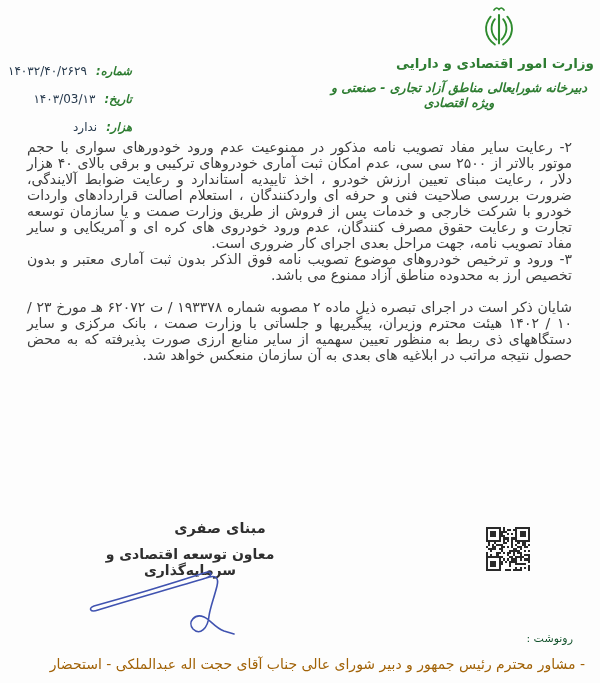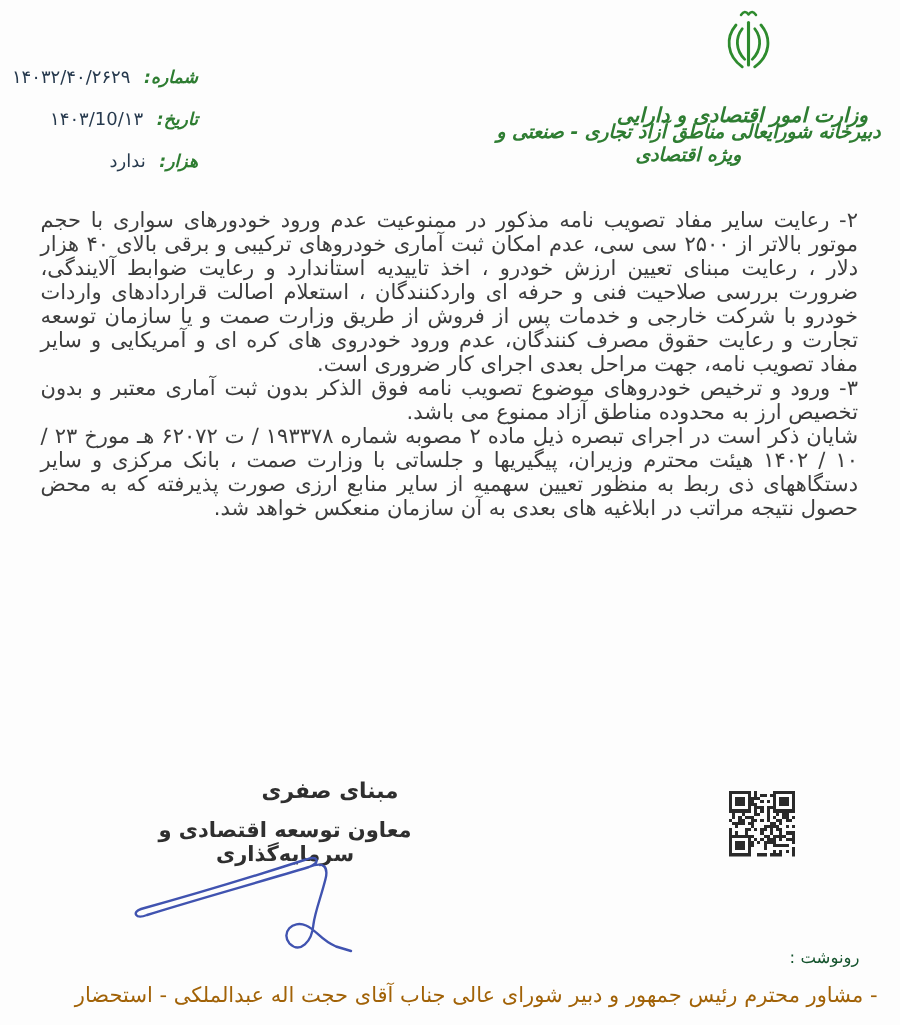--- a/index.html
+++ b/index.html
@@ -10,39 +10,39 @@
     width: 600px; height: 683px;
     background: #fdfdfd;
     overflow: hidden;
     direction: rtl;
   }
   
   .emblem { position: absolute; top: 5px; left: 477px; width: 44px; height: 50px; }
   .ministry {
     position: absolute; top: 55px; left: 390px; width: 210px;
     text-align: center; color: var(--green, #2e7d32);
-    font-size: 13.5px; font-weight: bold; font-style: italic; margin-top: 14px;
+    font-size: 13.5px; font-weight: bold; 
   }
   .secretariat {
     position: absolute; top: 80px; left: 325px; width: 268px;
     text-align: center; color: var(--green, #2e7d32);
     font-size: 12.5px; font-weight: bold; font-style: italic; line-height: 15px;
   }
   
-  .meta { position: absolute; top: 40px; left: 10px; width: 122px; direction: rtl; }
+  .meta { position: absolute; top: 60px; left: 10px; width: 122px; direction: rtl; }
   .meta-row { text-align: right; margin-bottom: 9px; white-space: nowrap; }
   .mlabel { color: var(--green, #2e7d32); font-style: italic; font-size: 11.5px; font-weight: 600; }
   .mvalue { color: #26394d; font-size: 12px; padding-right: 4px; }
   
   .body-text { position: absolute; top: 139px; left: 27px; right: 28px; direction: rtl; }
   .body-text p {
     color: #3d3d3d; font-size: 14px; line-height: 16px;
     text-align: justify; text-justify: inter-word;
   }
-  .body-text p.closing { }
+  .body-text p.closing { margin-top: 16px; }
   
   .sig-name {
     position: absolute; top: 520px; left: 130px; width: 180px;
     text-align: center; font-weight: bold; font-size: 14.5px; color: #2f2f2f;
   }
   .sig-title {
     position: absolute; top: 546px; left: 70px; width: 240px;
     text-align: center; font-weight: bold; font-size: 14px; color: #2f2f2f;
   }
   .sig-scrawl { position: absolute; top: 556px; left: 78px; width: 168px; height: 86px; }
@@ -74,21 +74,21 @@
   <div class="ministry">وزارت امور اقتصادی و دارایی</div>
   <div class="secretariat">دبیرخانه شورایعالی مناطق آزاد تجاری - صنعتی و ویژه اقتصادی</div>
 
   <div class="meta">
     <div class="meta-row">
       <span class="mlabel">شماره:</span>
       <span class="mvalue">۱۴۰۳۲/۴۰/۲۶۲۹</span>
     </div>
     <div class="meta-row">
       <span class="mlabel">تاریخ:</span>
-      <span class="mvalue">۱۴۰۳/10/۱۳</span>
+      <span class="mvalue">۱۴۰۳/03/۱۳</span>
     </div>
     <div class="meta-row">
       <span class="mlabel">هزار:</span>
       <span class="mvalue">ندارد</span>
     </div>
   </div>
 
   <div class="body-text">
     <p>۲- رعایت سایر مفاد تصویب نامه مذکور در ممنوعیت عدم ورود خودورهای سواری با حجم موتور بالاتر از ۲۵۰۰ سی سی، عدم امکان ثبت آماری خودروهای ترکیبی و برقی بالای ۴۰ هزار دلار ، رعایت مبنای تعیین ارزش خودرو ، اخذ تاییدیه استاندارد و رعایت ضوابط آلایندگی، ضرورت بررسی صلاحیت فنی و حرفه ای واردکنندگان ، استعلام اصالت قراردادهای واردات خودرو با شرکت خارجی و خدمات پس از فروش از طریق وزارت صمت و یا سازمان توسعه تجارت و رعایت حقوق مصرف کنندگان، عدم ورود خودروی های کره ای و آمریکایی و سایر مفاد تصویب نامه، جهت مراحل بعدی اجرای کار ضروری است.</p>
     <p>۳- ورود و ترخیص خودروهای موضوع تصویب نامه فوق الذکر بدون ثبت آماری معتبر و بدون تخصیص ارز به محدوده مناطق آزاد ممنوع می باشد.</p>

